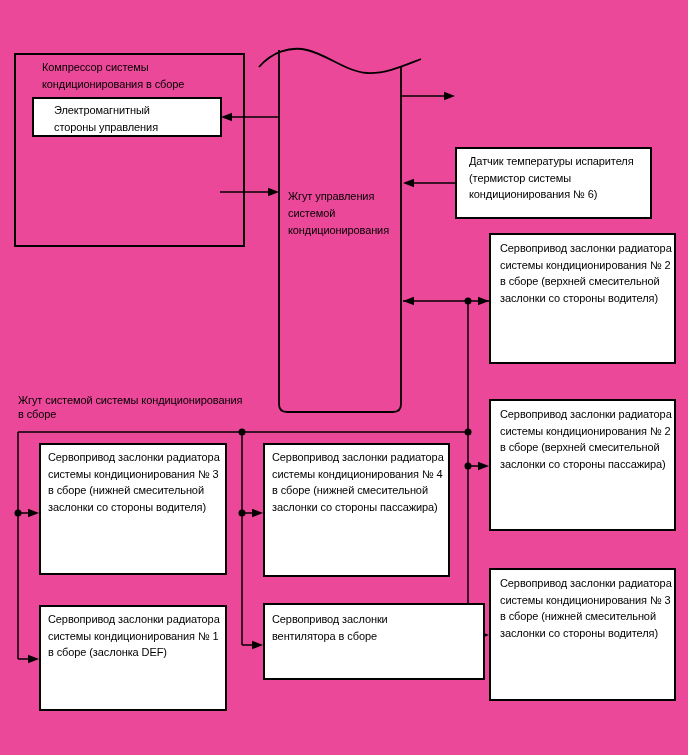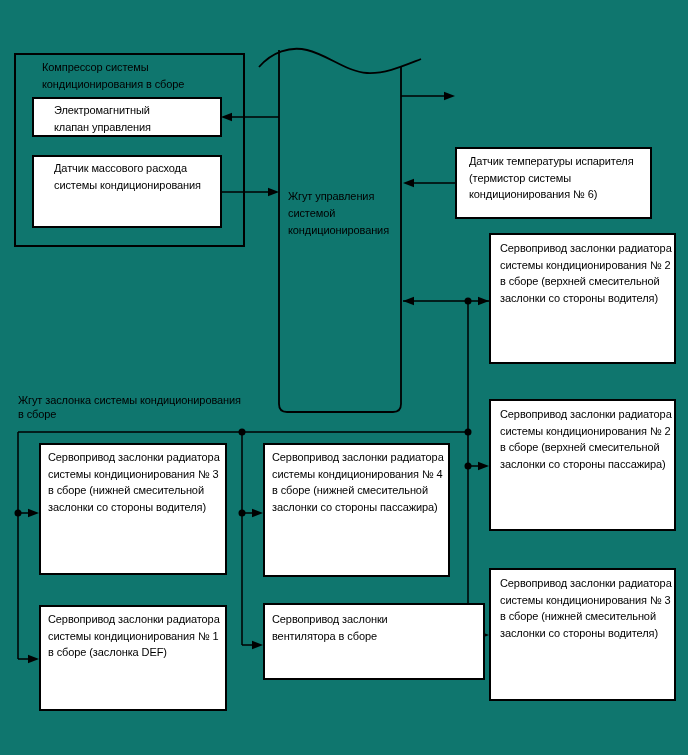--- a/index.html
+++ b/index.html
@@ -1,20 +1,20 @@
 <!DOCTYPE html>
 <html><head>
 <meta charset="utf-8">
 <style>
   html, body { margin: 0; padding: 0; background: #ffffff; }
   .stage {
     position: relative;
     width: 688px;
     height: 755px;
-    background: #0f766e;
+    background: #ec4899;
     font-family: "Liberation Sans", "DejaVu Sans", sans-serif;
     color: #000000;
     overflow: hidden;
   }
   .connector-layer {
     position: absolute;
     left: 0; top: 0;
     width: 688px; height: 755px;
   }
   .box {
@@ -103,27 +103,23 @@
     </g>
   </svg>
 
   <div class="box transparent" style="left:14px; top:53px; width:231px; height:194px; padding:4px 4px 0 26px;">
     <div class="box-text">Компрессор системы
 кондиционирования в сборе</div>
   </div>
 
   <div class="box" style="left:32px; top:97px; width:190px; height:40px; padding:3px 4px 0 20px;">
     <div class="box-text">Электромагнитный
-клапан управления</div>
+стороны управления</div>
   </div>
 
-  <div class="box" style="left:32px; top:155px; width:190px; height:73px; padding:3px 4px 0 20px;">
-    <div class="box-text">Датчик массового расхода
-системы кондиционирования</div>
-  </div>
 
   <div class="center-label" style="left:288px; top:188px; width:110px;">Жгут управления
 системой
 кондиционирования</div>
 
 
   <div class="box" style="left:455px; top:147px; width:197px; height:72px; padding:4px 2px 0 12px;">
     <div class="box-text">Датчик температуры испарителя
 (термистор системы
 кондиционирования № 6)</div>
@@ -143,21 +139,21 @@
 заслонки со стороны пассажира)</div>
   </div>
 
   <div class="box" style="left:489px; top:568px; width:187px; height:133px; padding:5px 1px 0 9px;">
     <div class="box-text">Сервопривод заслонки радиатора
 системы кондиционирования № 3
 в сборе (нижней смесительной
 заслонки со стороны водителя)</div>
   </div>
 
-  <div class="free-label" style="left:18px; top:393px; width:300px;">Жгут заслонка системы кондиционирования
+  <div class="free-label" style="left:18px; top:393px; width:300px;">Жгут системой системы кондиционирования
 в сборе</div>
 
   <div class="box" style="left:39px; top:443px; width:188px; height:132px; padding:4px 1px 0 7px;">
     <div class="box-text">Сервопривод заслонки радиатора
 системы кондиционирования № 3
 в сборе (нижней смесительной
 заслонки со стороны водителя)</div>
   </div>
 
   <div class="box" style="left:39px; top:605px; width:188px; height:106px; padding:4px 1px 0 7px;">

